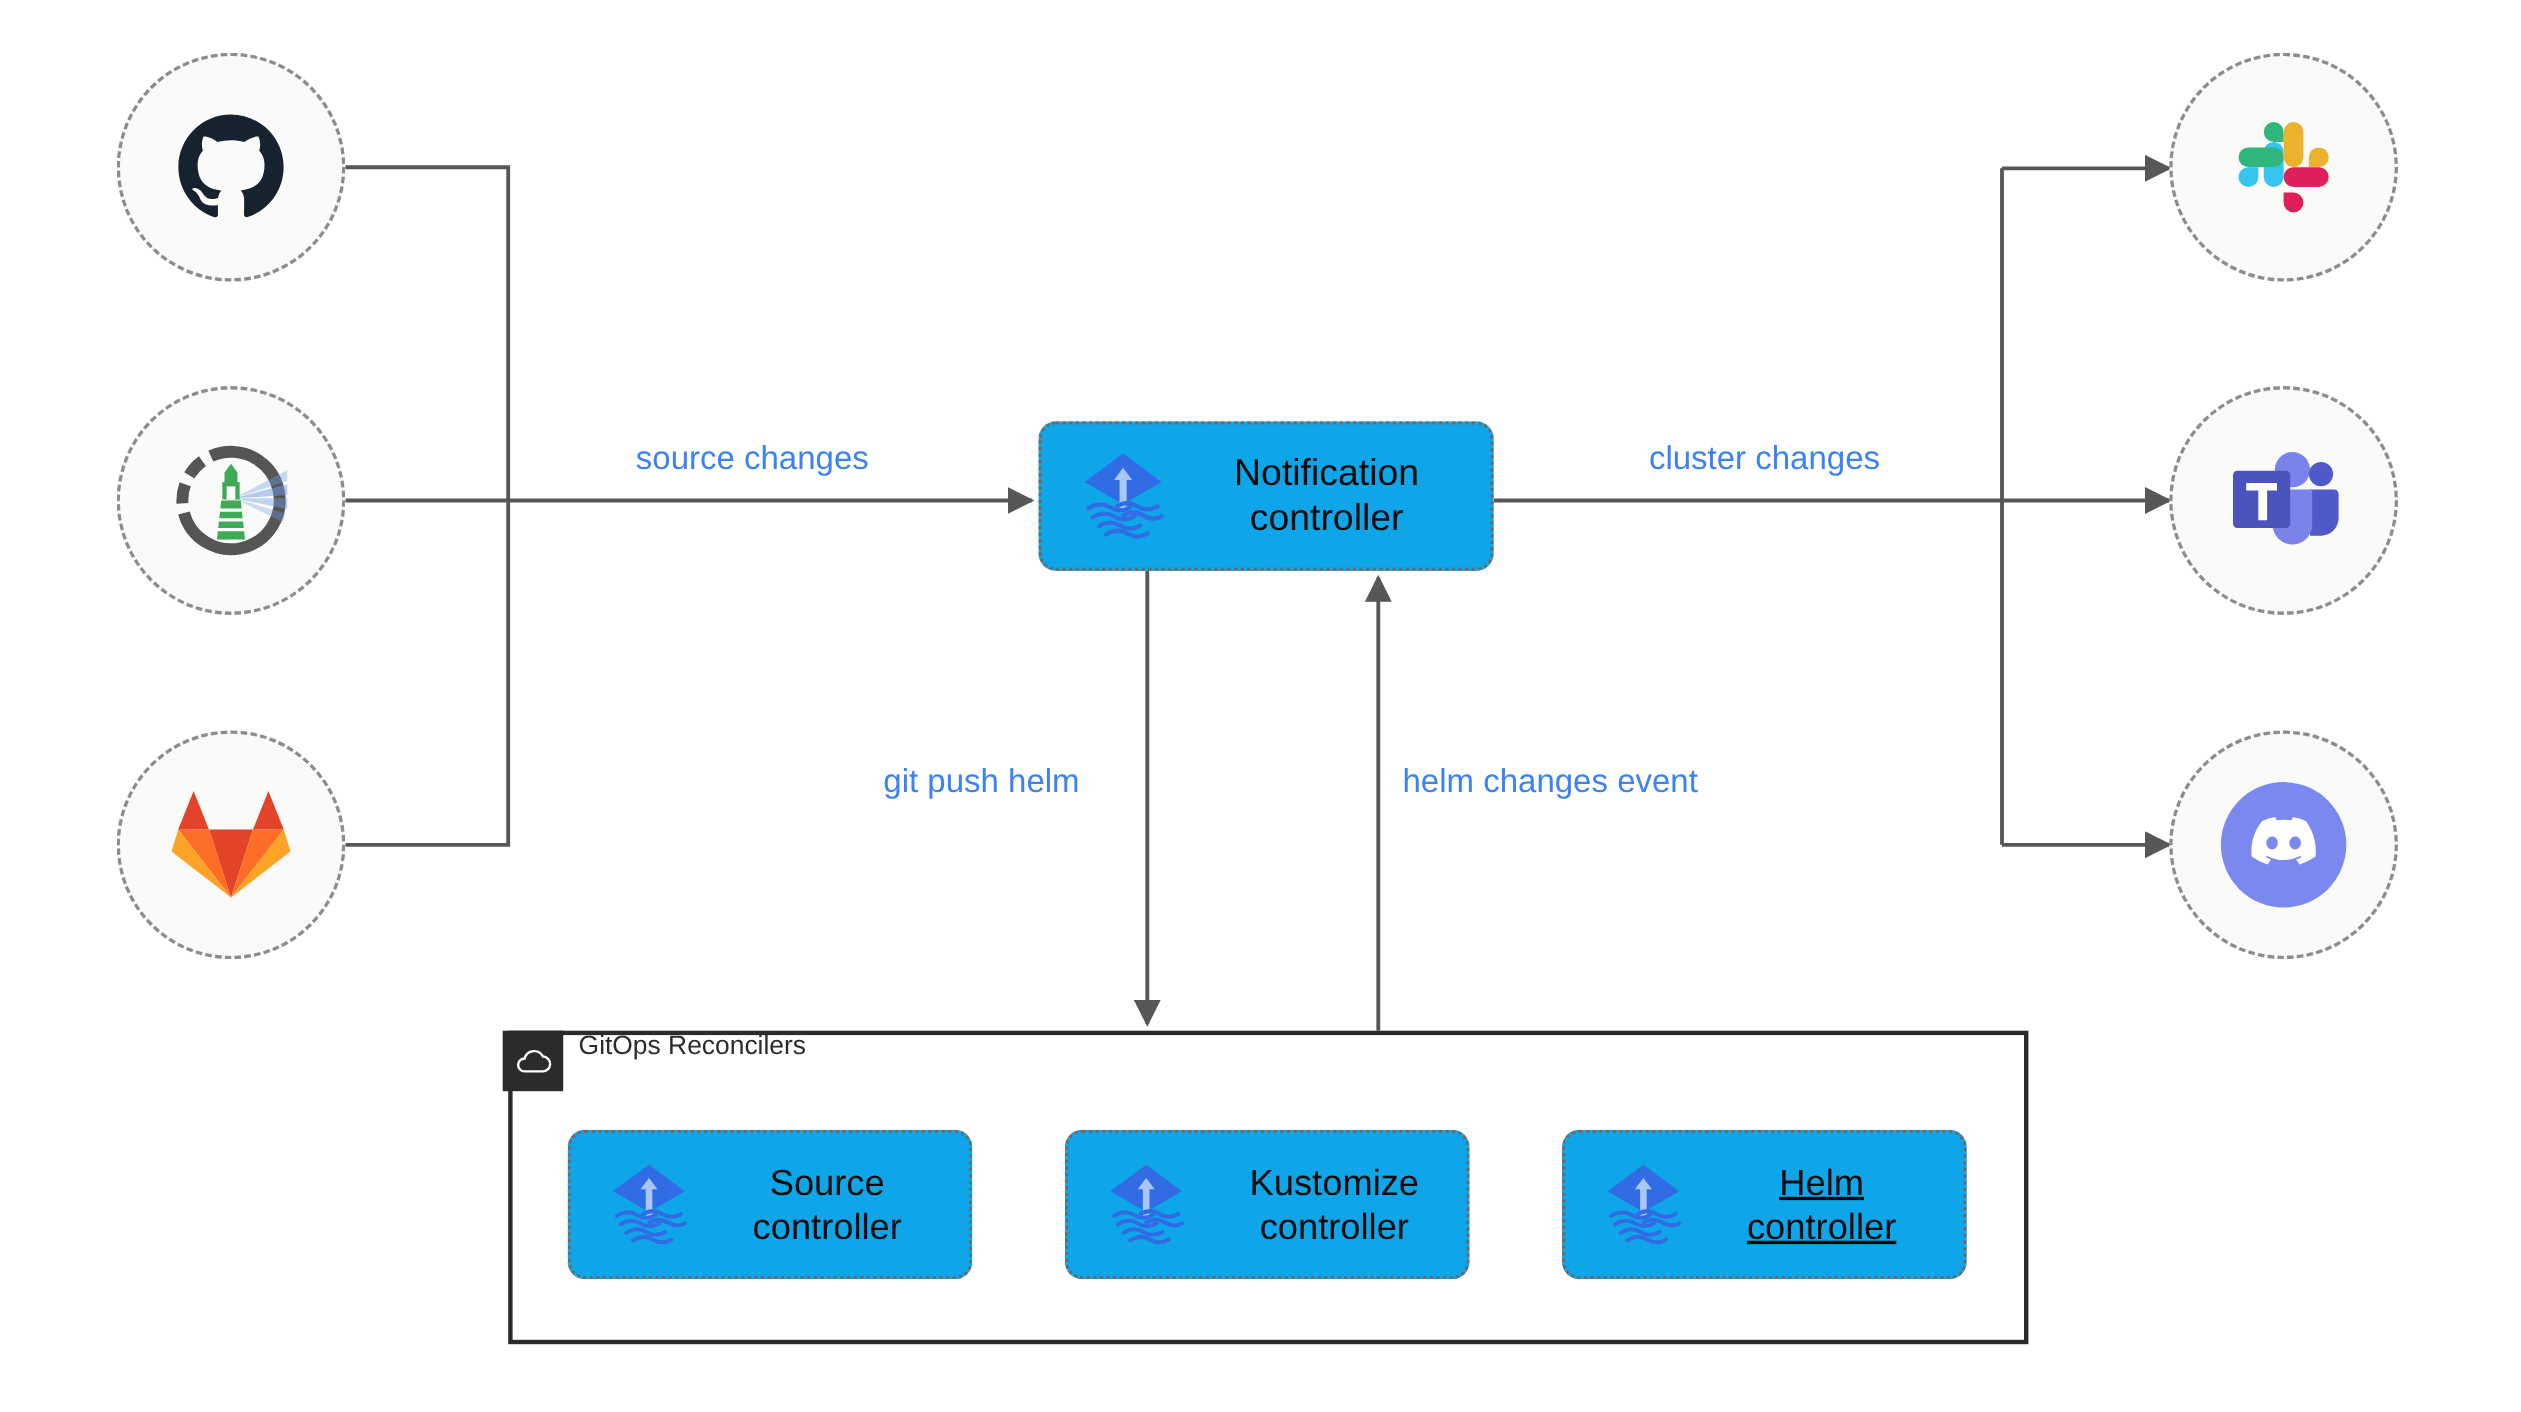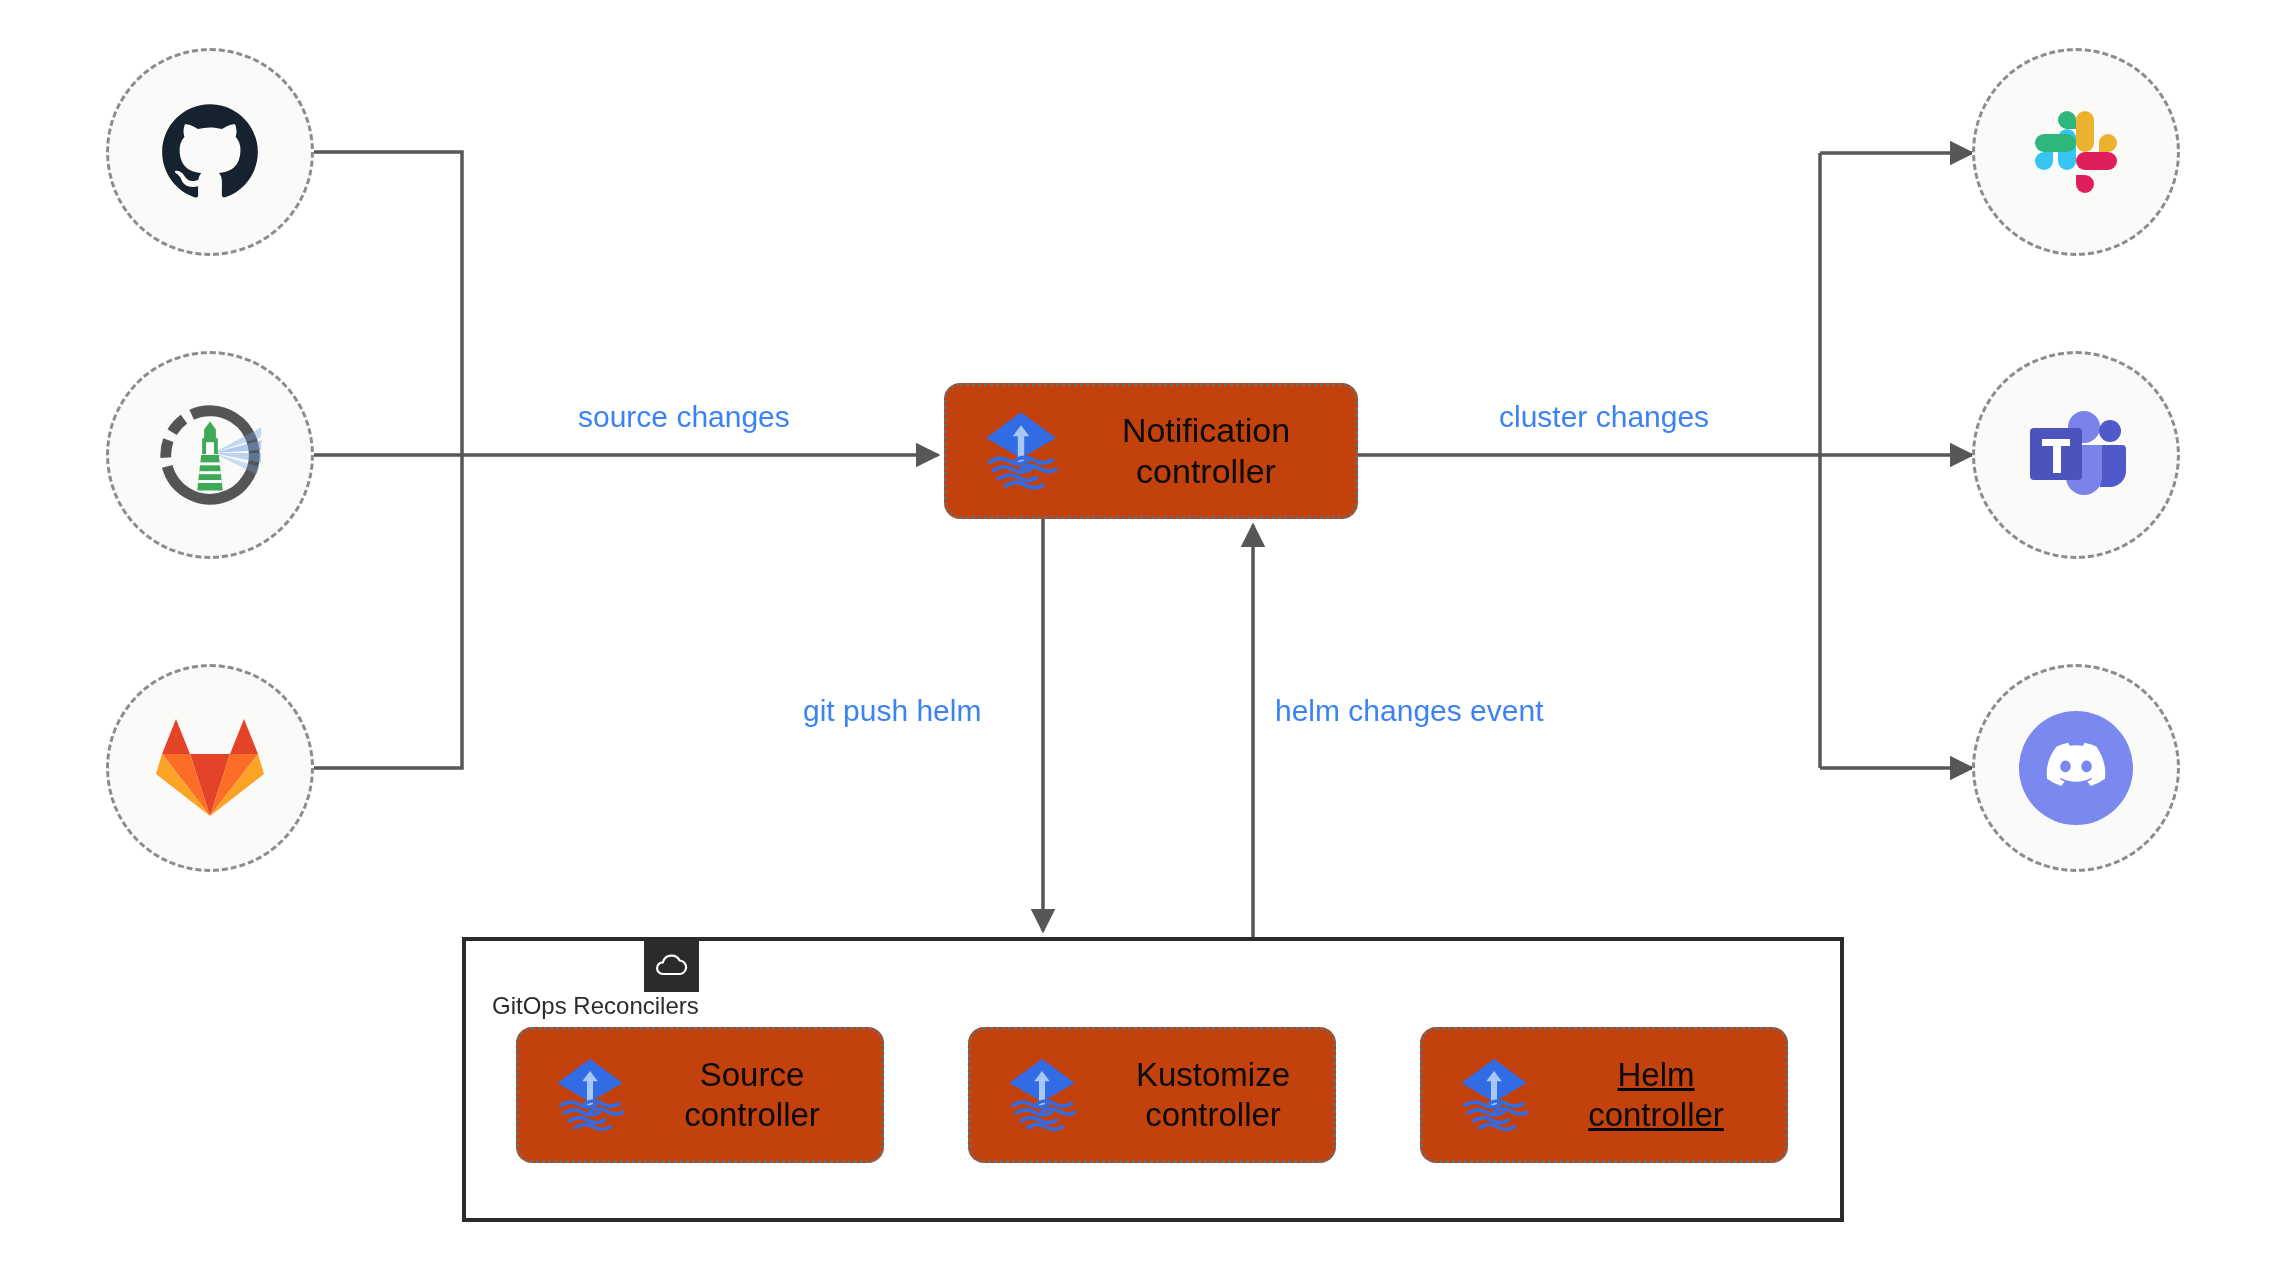--- a/index.html
+++ b/index.html
@@ -41,21 +41,21 @@
     justify-content: center;
     box-sizing: border-box;
   }
   .node-circle svg { display: block; }
 
   
   .ctrl-box {
     position: absolute;
     border: 3px dotted #6b6b6b;
     border-radius: 16px;
-    background: #c2410c;
+    background: #0ea5e9;
     display: flex;
     align-items: center;
     box-sizing: border-box;
   }
   .ctrl-icon {
     flex: 0 0 auto;
     margin-left: 28px;
     margin-right: 10px;
   }
   .ctrl-icon svg { display: block; }
@@ -86,26 +86,25 @@
     left: 462px;
     top: 937px;
     width: 1382px;
     height: 285px;
     border: 4px solid #2b2b2b;
     background: #ffffff;
     box-sizing: border-box;
   }
   #gitops-header {
     position: absolute;
-    left: 478px;
+    left: 457px;
     top: 937px;
     height: 55px;
     display: flex;
-    align-items: flex-end;
-    flex-direction: column;
+    align-items: flex-start;
   }
   #gitops-header-icon {
     width: 55px;
     height: 55px;
     background: #2b2b2b;
     display: flex;
     align-items: center;
     justify-content: center;
     flex: 0 0 auto;
   }

